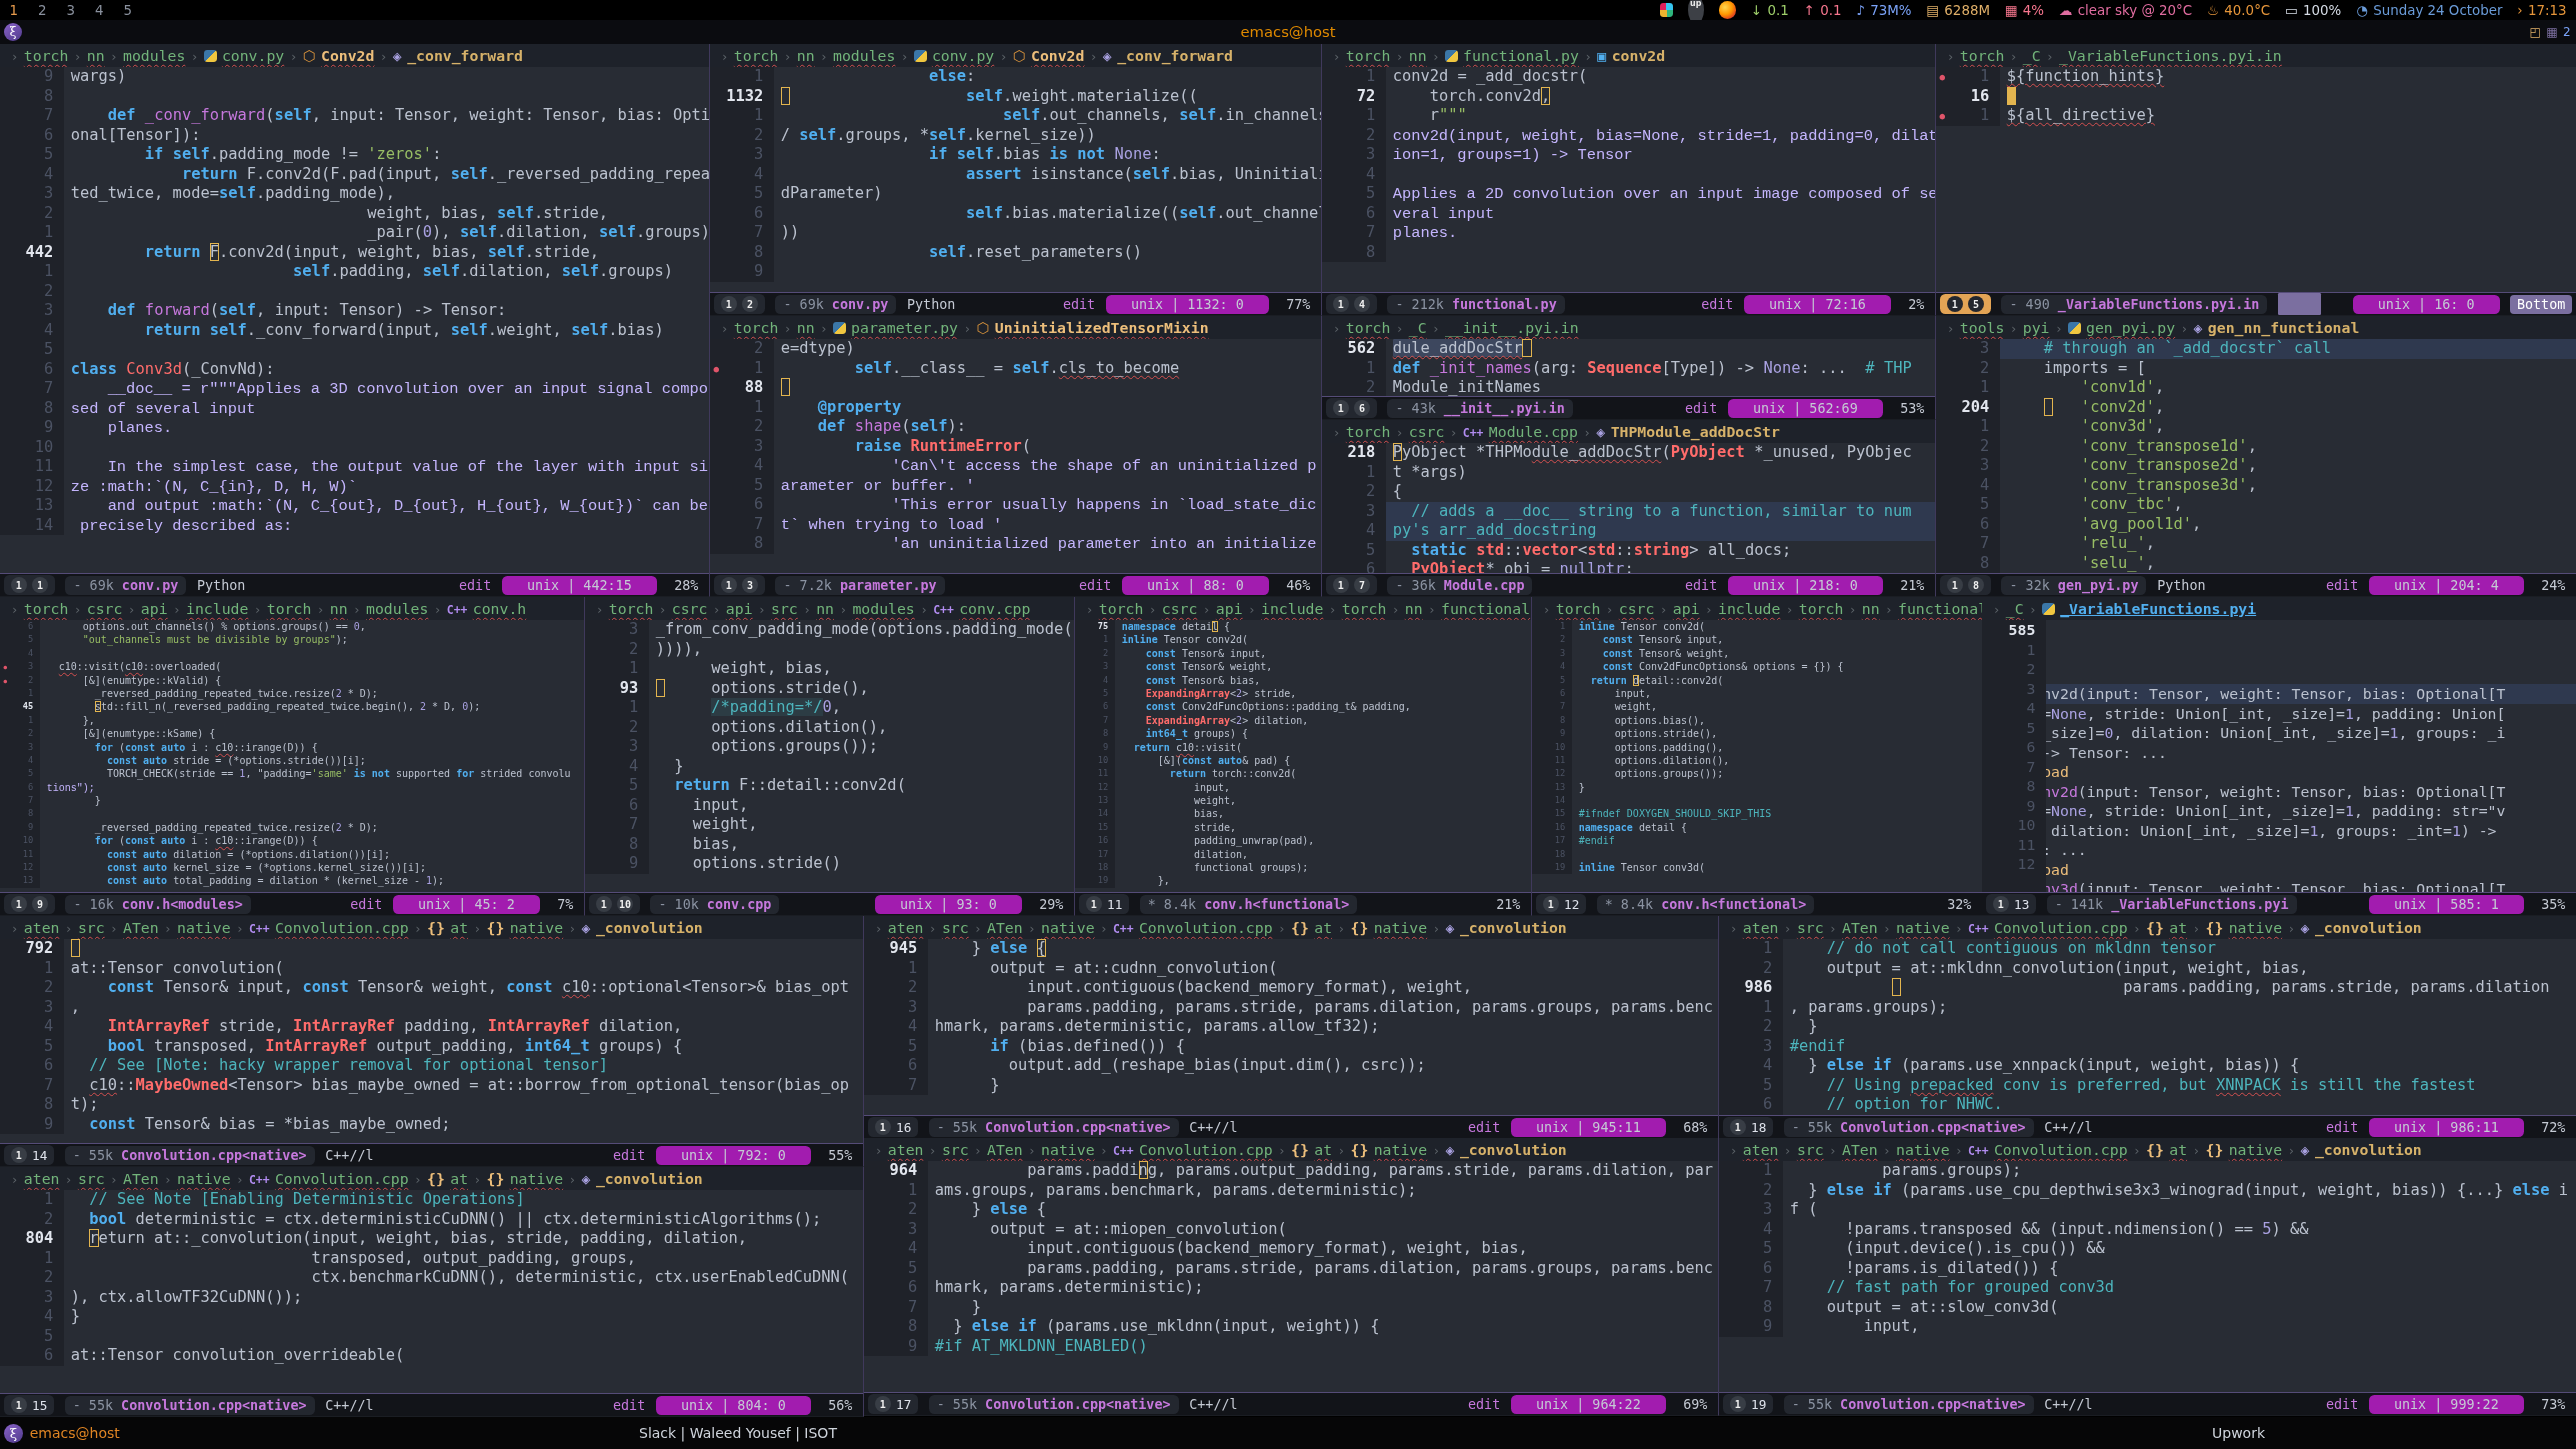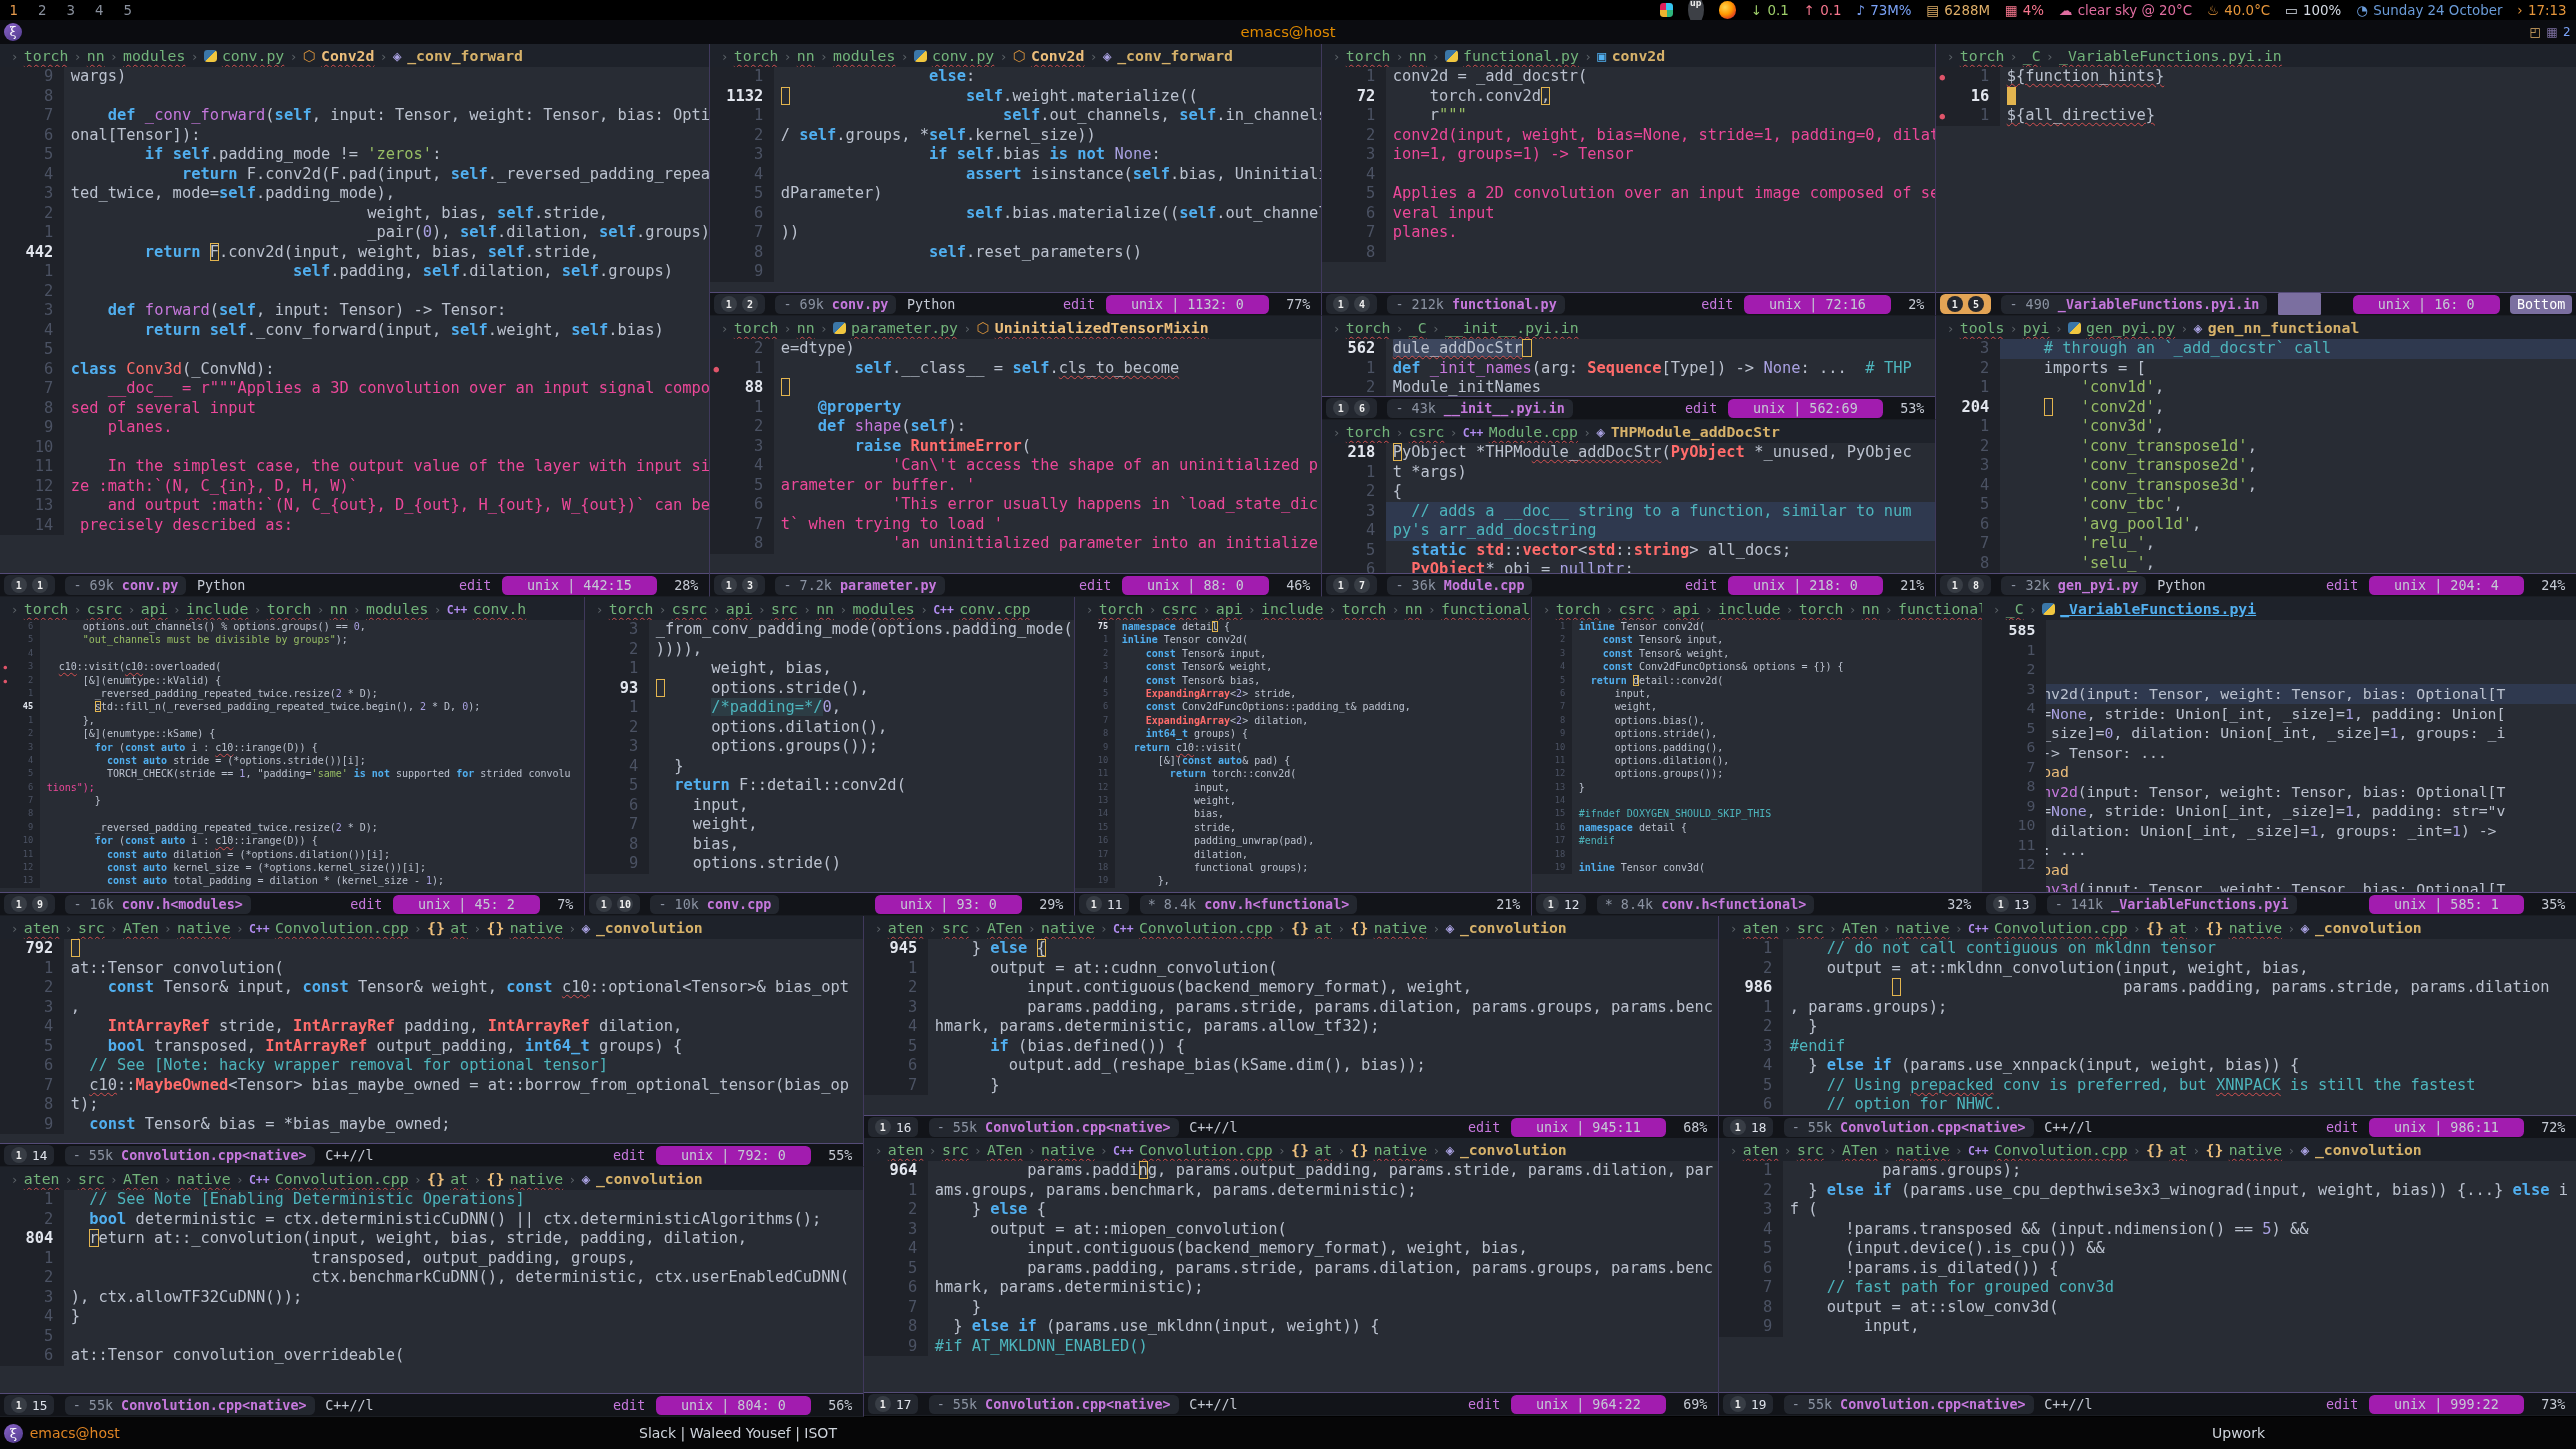--- a/index.html
+++ b/index.html
@@ -66,21 +66,21 @@
   .gut.abs{color:#e2e6ee;font-weight:bold;}
   .gdot{position:absolute;left:3.4px;top:0;color:#e0556a;font-size:60%;}
   .txt{padding-left:6.7px;color:#bbc2cf;flex:1 1 auto;}
   .txt.hl{background:rgba(90,140,250,.14);}
   .kw{color:#51afef;font-weight:600;}
   .fn{color:#c678dd;}
   .cl{color:#ff6c6b;}
   .s1{color:#98be65;}
   .cm{color:#4db5bd;}
   .icm{background:rgba(77,181,189,.12);}
-  .dc{color:#ec4899;}
+  .dc{color:#c4b5fd;font-family:Liberation Mono, monospace;}
   .ty{color:#ff6c6b;font-weight:600;}
   .nm{color:#a9a1e1;}
   .sf{color:#51afef;font-weight:700;}
   .dec{color:#ecbe7b;}
   .sq{text-decoration:underline wavy #d5504f 0.7px;text-underline-offset:2px;}
   .whl{background:#3d475e;border-radius:1.3px;}
   .cur{outline:1.3px solid #e3b54f;outline-offset:-1.3px;}
   .curf{background:#e3b54f;color:#21252b;}
   
   .ml{position:absolute;left:0;right:0;bottom:0;height:23px;background:#121419;
@@ -605,21 +605,21 @@
       </div>
     <div class="pane" style="left:864px;top:916px;width:855px;height:223px">
         <div class="crumb"><span class="csep">›</span><span class="citem"><span class="cb-dir">aten</span></span><span class="csep">›</span><span class="citem"><span class="cb-dir">src</span></span><span class="csep">›</span><span class="citem"><span class="cb-dir">ATen</span></span><span class="csep">›</span><span class="citem"><span class="cb-dir">native</span></span><span class="csep">›</span><span class="citem"><span class="ic-cpp">C++</span><span class="cb-file">Convolution.cpp</span></span><span class="csep">›</span><span class="citem"><span class="ic-br">{}</span><span class="cb-dir">at</span></span><span class="csep">›</span><span class="citem"><span class="ic-br">{}</span><span class="cb-dir">native</span></span><span class="csep">›</span><span class="citem"><span class="ic-cube">◈</span><span class="cb-sym">_convolution</span></span></div>
         <div class="code">
           <div class="line"><span class="gut abs">945</span><span class="txt">    } <span class="kw">else</span> <span class="cur">{</span></span></div>
           <div class="line"><span class="gut">1</span><span class="txt">      output = at::cudnn_convolution(</span></div>
           <div class="line"><span class="gut">2</span><span class="txt">          input.contiguous(backend_memory_format), weight,</span></div>
           <div class="line"><span class="gut">3</span><span class="txt">          params.padding, params.stride, params.dilation, params.groups, params.benc</span></div>
           <div class="line"><span class="gut">4</span><span class="txt">hmark, params.deterministic, params.allow_tf32);</span></div>
           <div class="line"><span class="gut">5</span><span class="txt">      <span class="kw">if</span> (bias.defined()) {</span></div>
-          <div class="line"><span class="gut">6</span><span class="txt">        output.add_(reshape_bias(kSame.dim(), bias));</span></div>
+          <div class="line"><span class="gut">6</span><span class="txt">        output.add_(reshape_bias(input.dim(), csrc));</span></div>
           <div class="line"><span class="gut">7</span><span class="txt">      }</span></div>
         </div>
         <div class="ml">
           <span class="mlwin">
             <span class="mlc">1</span>
             <span class="mlnum">16</span>
           </span>
           <span class="mlfile">- 55k <span class="mlname">Convolution.cpp&lt;native&gt;</span></span>
           <span class="mlmode">C++//l</span>
           <span class="mlsp"></span>

